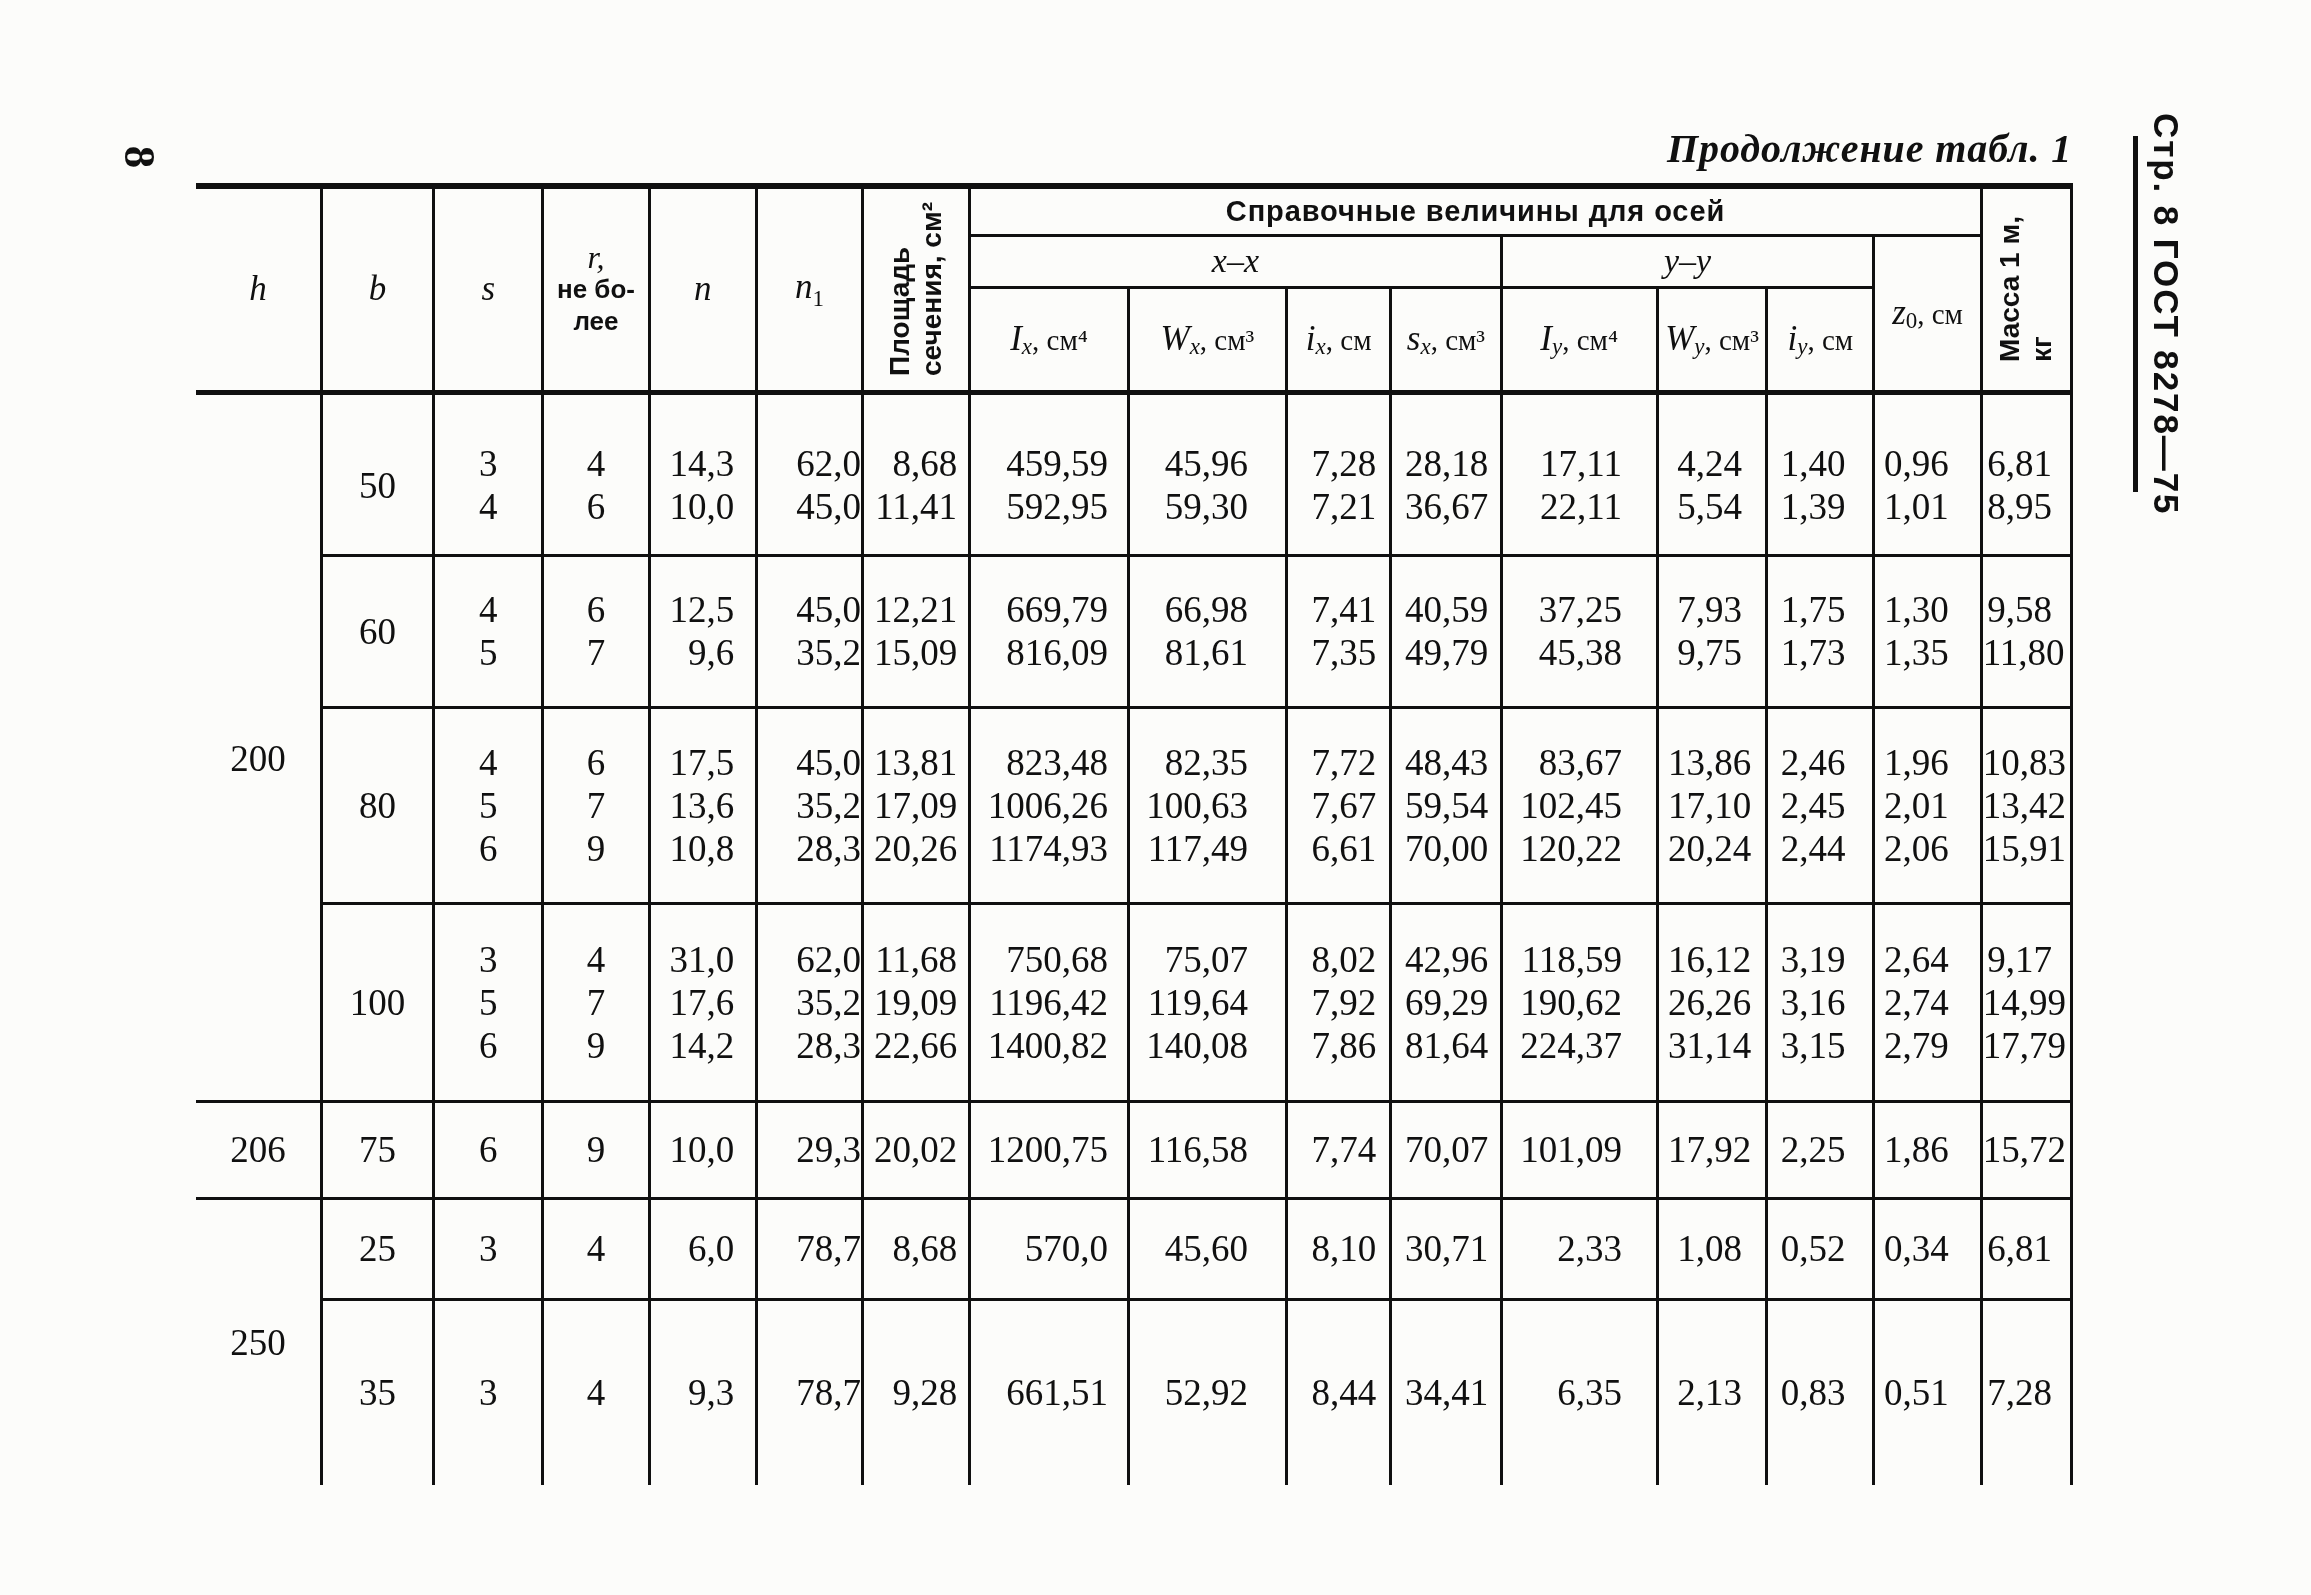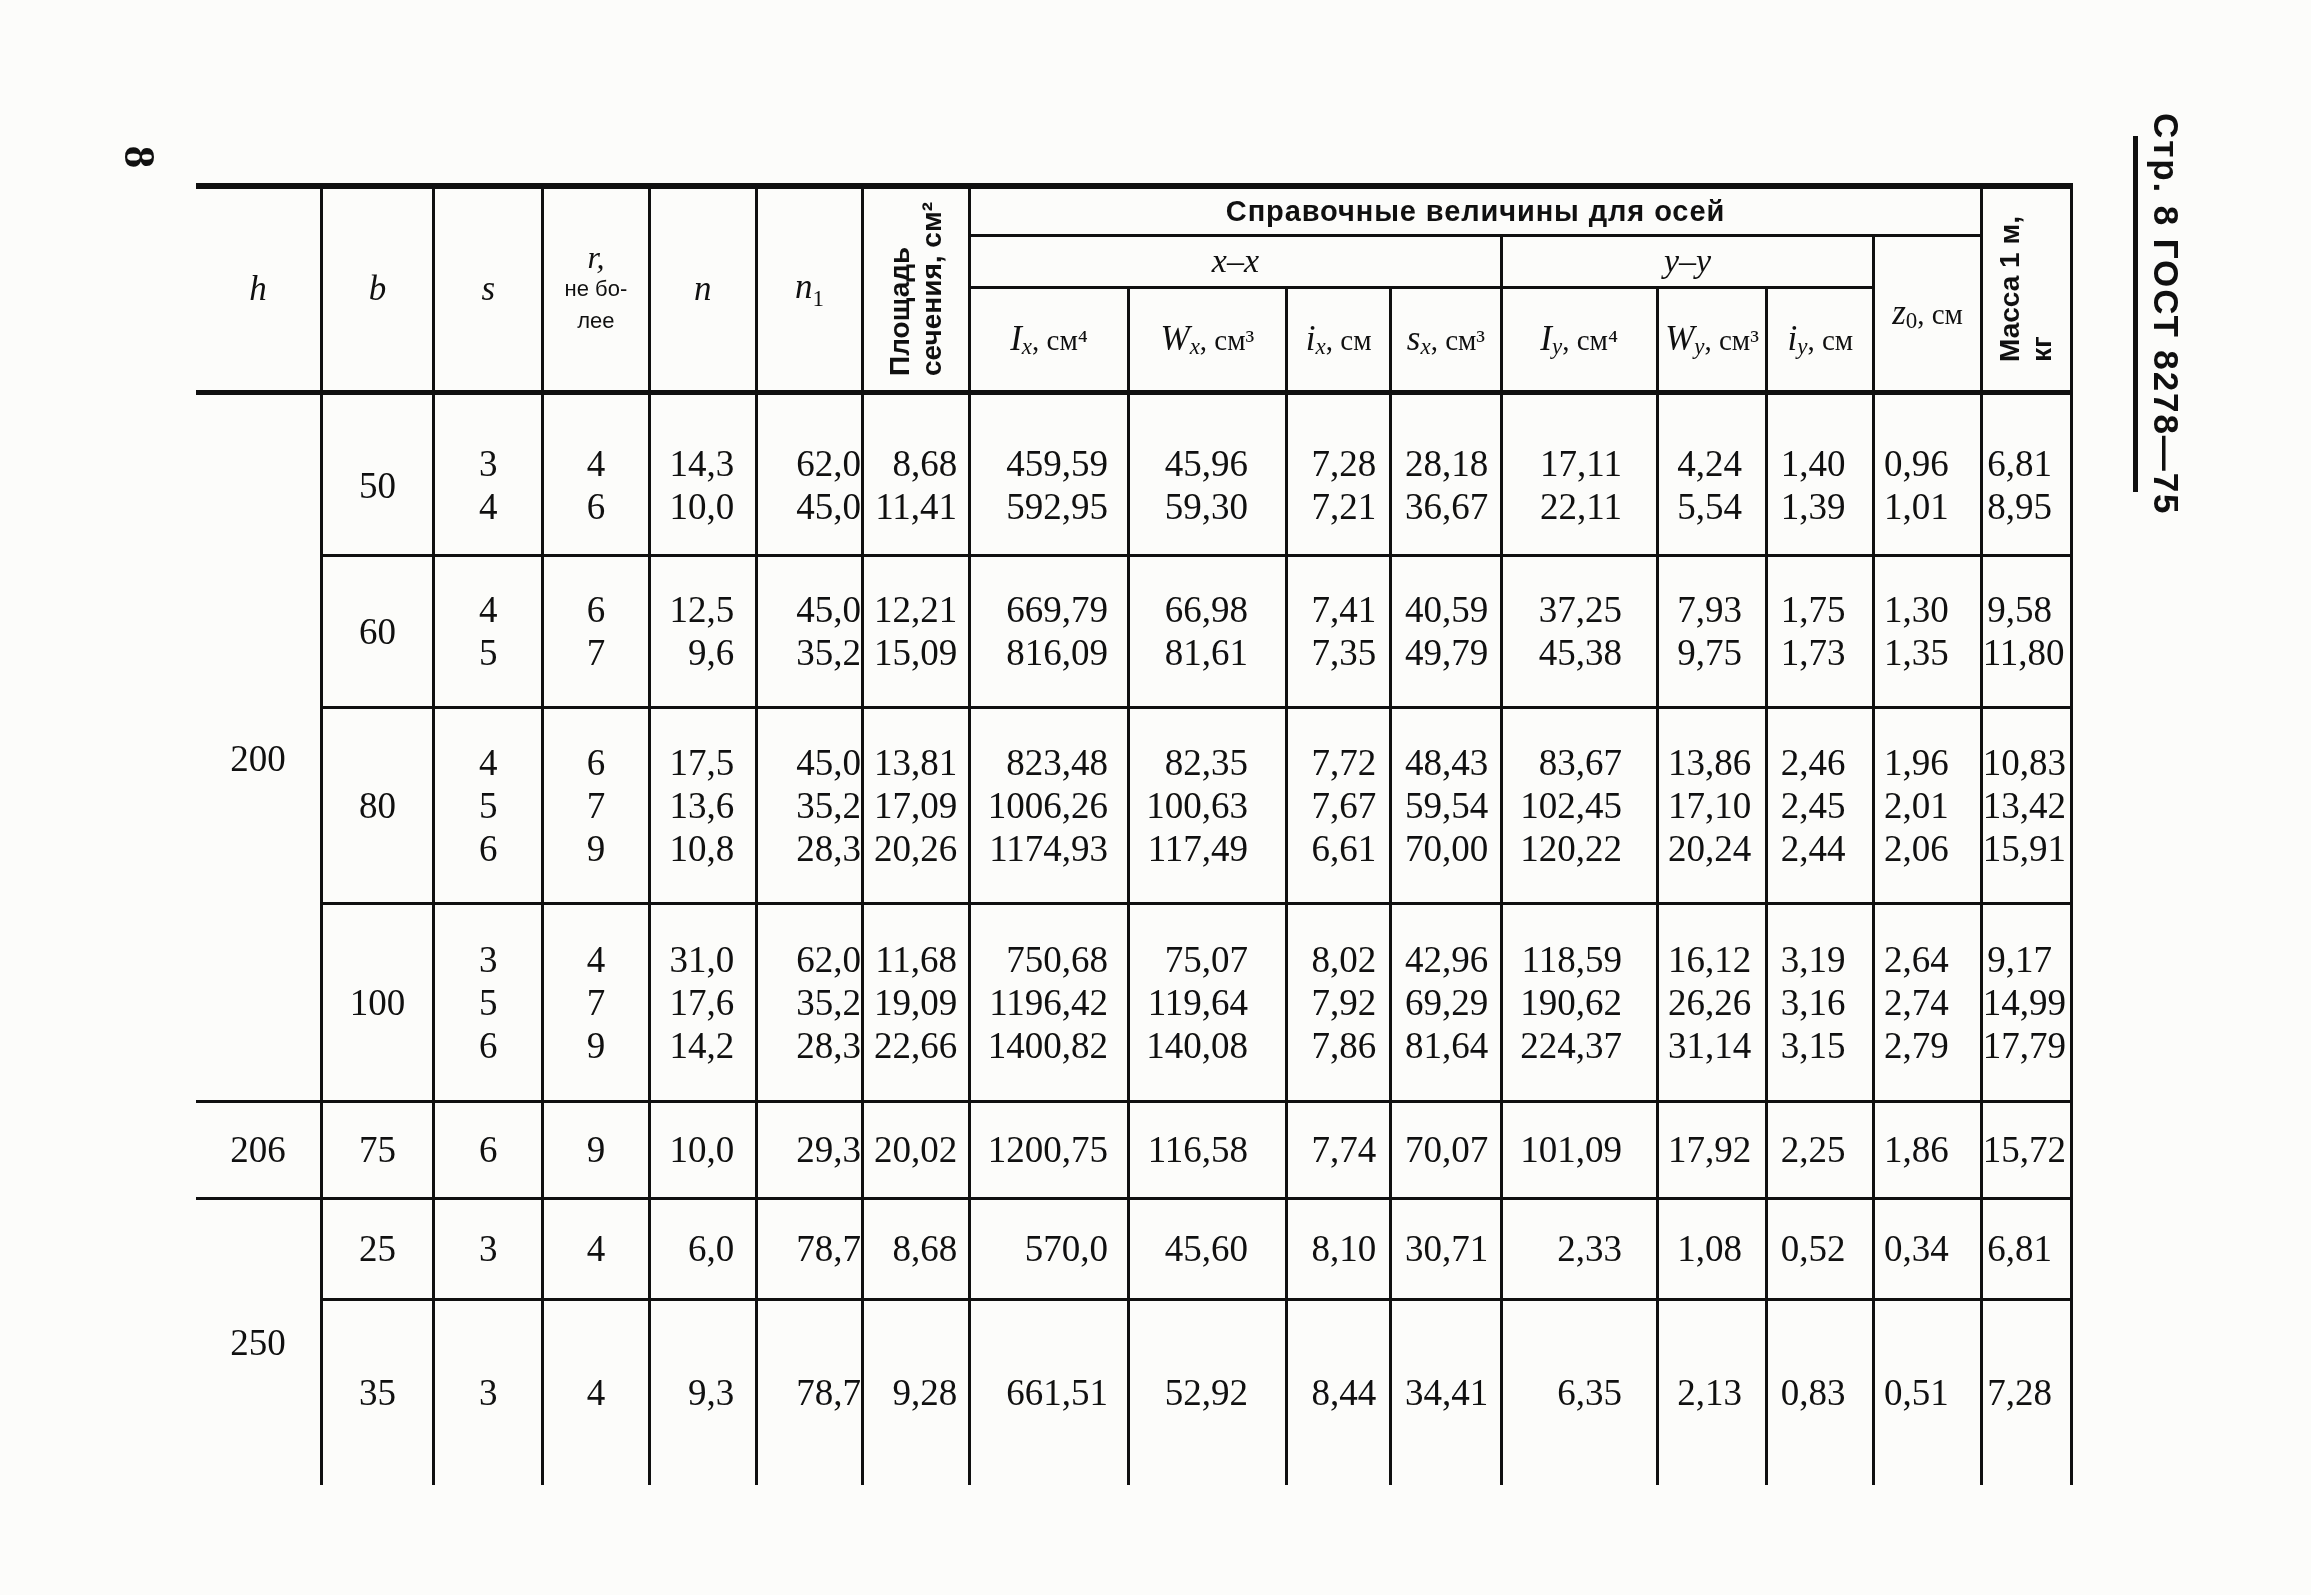--- a/index.html
+++ b/index.html
@@ -37,21 +37,21 @@
   th.axis{border-bottom:3.7px solid var(--ink);text-align:center;}
   .var{font-family:"Liberation Serif",serif;font-style:italic;}
   th .sym{font-family:"Liberation Serif",serif;font-style:italic;font-size:35px;}
   th sub{font-size:23px;font-style:normal;}
   th sub.it{font-style:italic;}
   th .unit{font-size:29px;}
   th.symcell{text-align:center;}
   th.plainhead{text-align:center;font-size:35px;}
   .rwrap{text-align:center;line-height:32px;}
   .rsym{font-size:32px;}
-  .rtxt{font-family:"Liberation Sans",sans-serif;font-weight:normal;font-size:22px;}
+  .rtxt{font-family:"Liberation Sans",sans-serif;font-weight:bold;font-size:26px;}
   .axis .var{font-size:34px;}
 
   
   .vcell{position:relative;}
   .vtext{position:absolute;top:50%;left:50%;transform:translate(-50%,-50%) rotate(-90deg);
          white-space:nowrap;font-family:"Liberation Sans",sans-serif;font-weight:bold;
          font-size:28px;line-height:32px;text-align:left;}
 
   
   tbody tr.g50 td{border-top:5.6px solid var(--ink);padding-top:22.4px;}
@@ -68,20 +68,21 @@
   td.n-Ix{padding-right:18.6px;} td.n-Wx{padding-right:37px;} td.n-ix{padding-right:13px;}
   td.n-Sx{padding-right:11.2px;} td.n-Iy{padding-right:34px;} td.n-Wy{padding-right:5px;text-align:center;}
   td.n-iy{padding-right:27px;} td.n-z0{padding-right:22.4px;text-align:center;} td.n-mass{padding-right:18px;}
 </style>
 </head>
 <body>
 
 <div class="page">
 
   <div class="page-num">8</div>
+  <div class="title">Продолжение табл. 1</div>
   <div class="side">
     <span>Стр. 8 ГОСТ 8278—75</span>
   </div>
 
   <table class="tbl">
     <colgroup>
       <col style="width:125px">
         <col style="width:112px">
         <col style="width:109px">
         <col style="width:106px">

